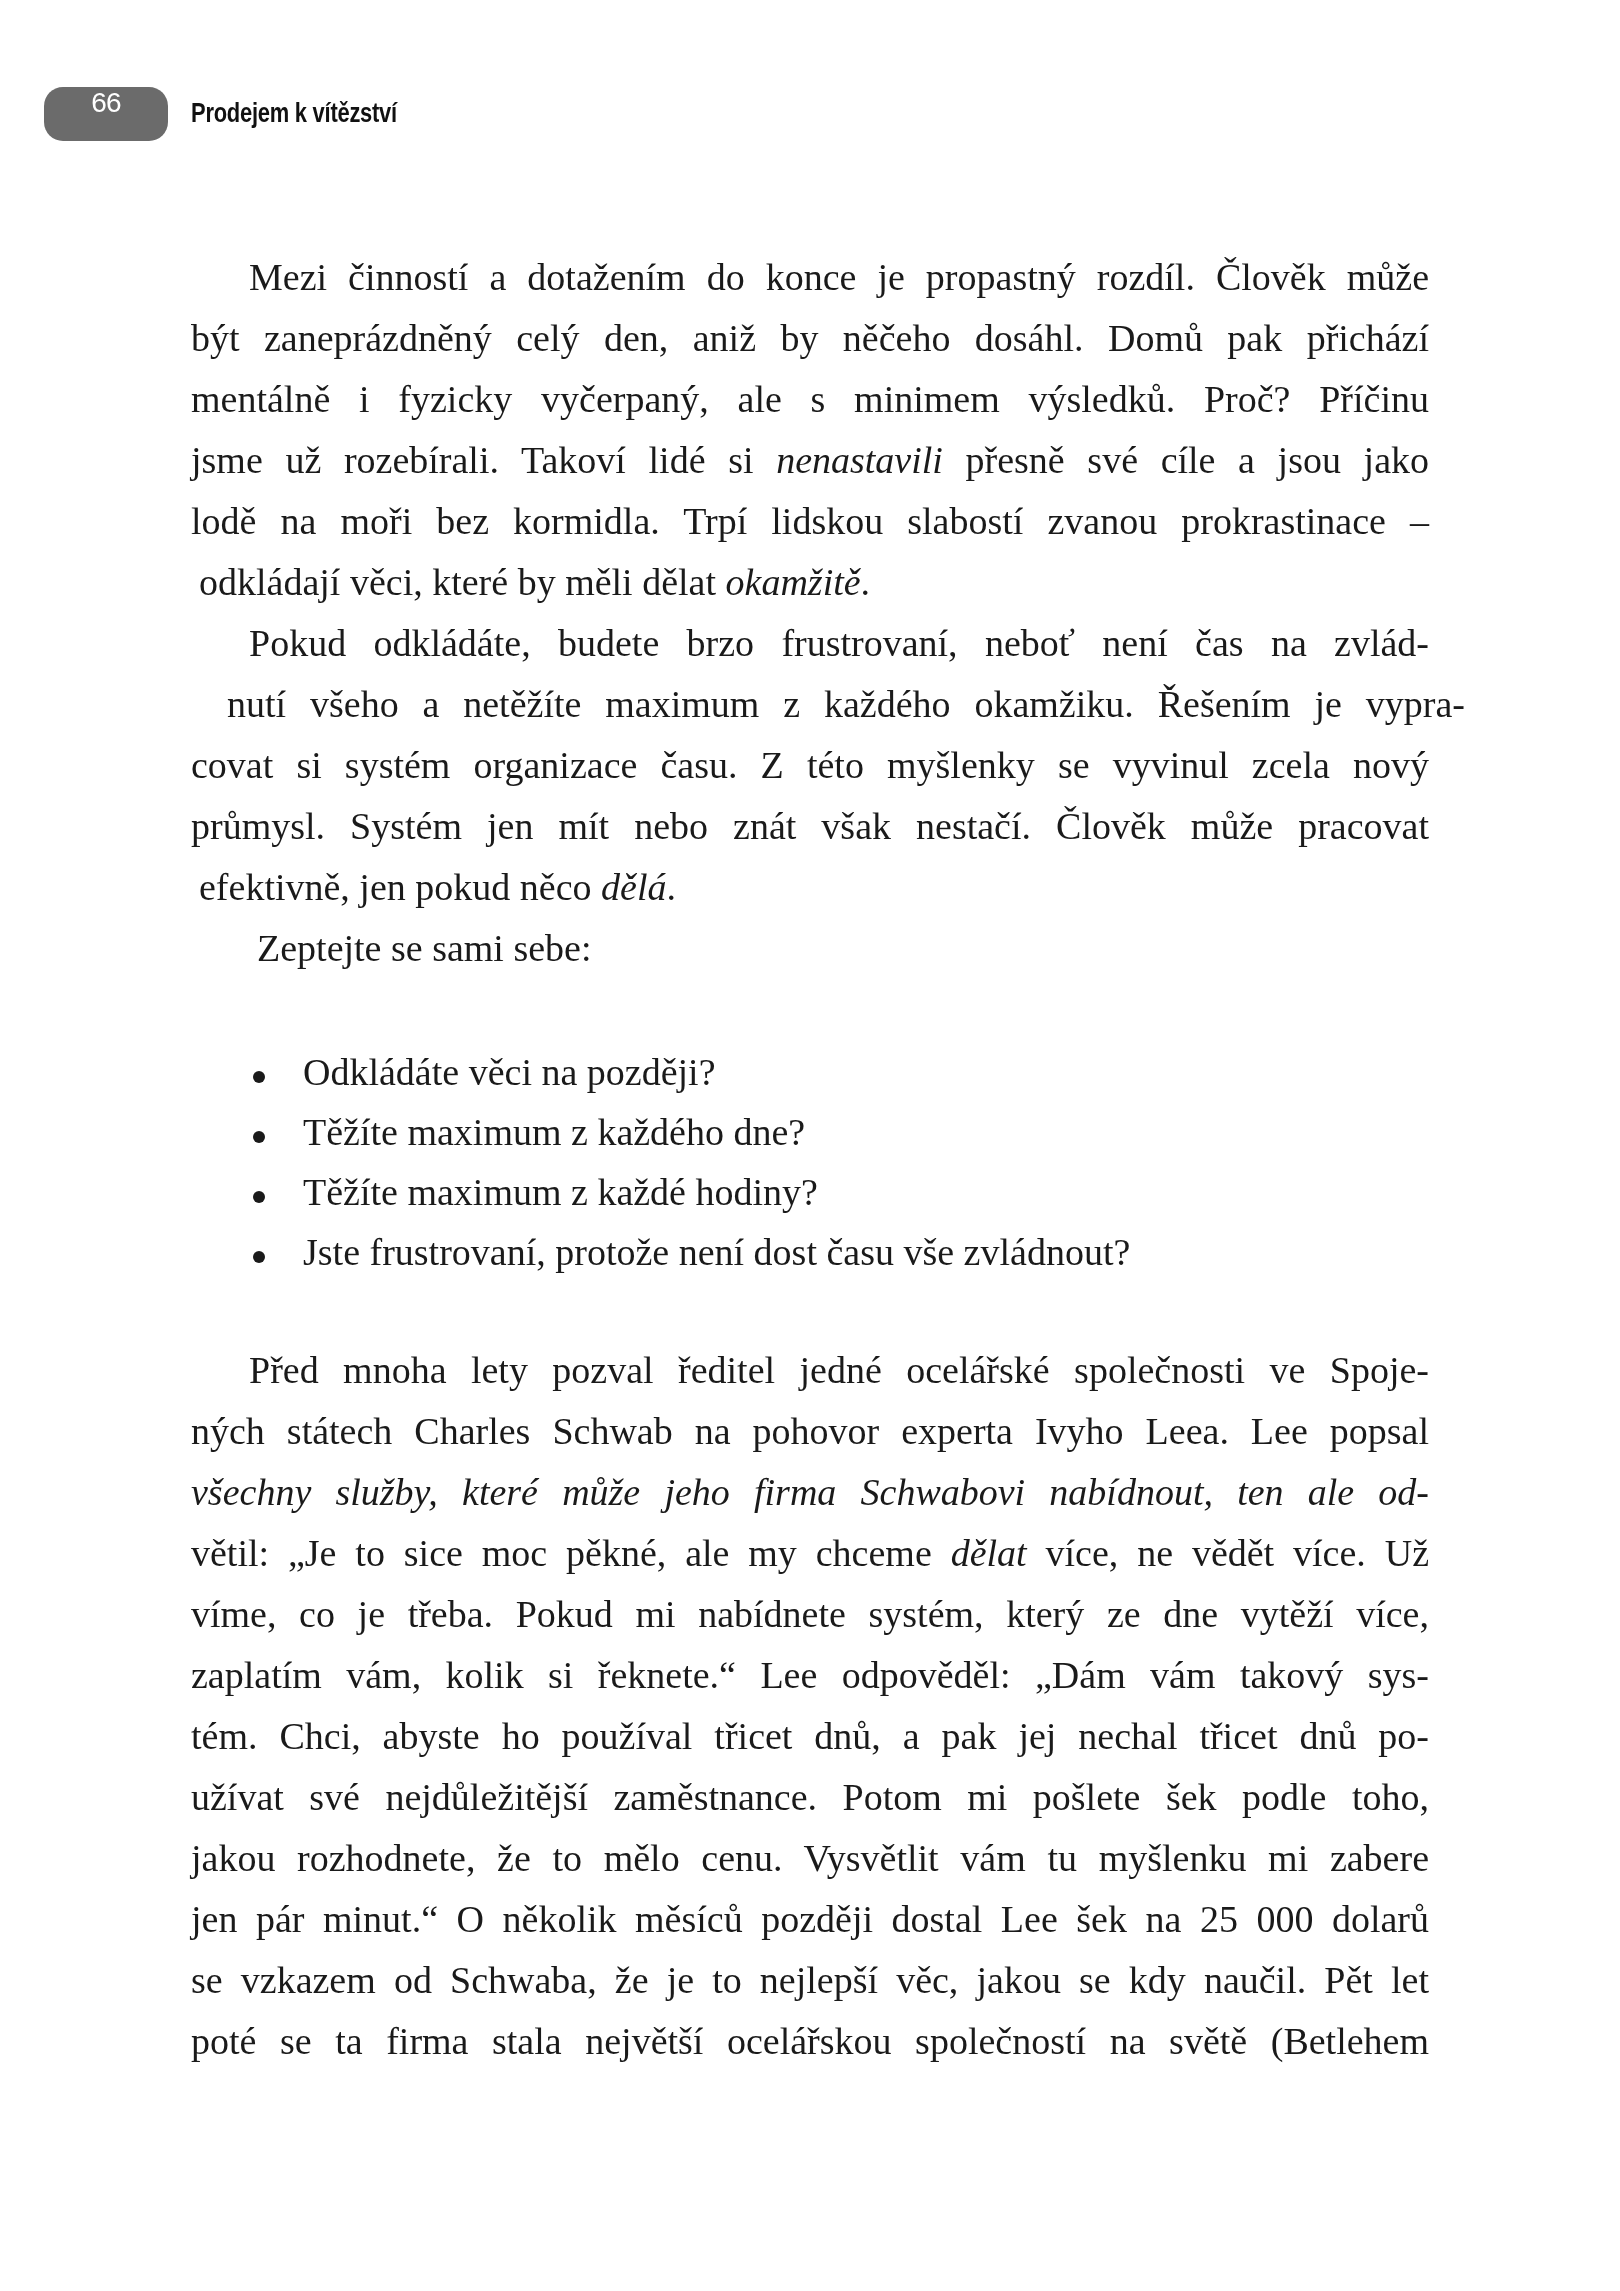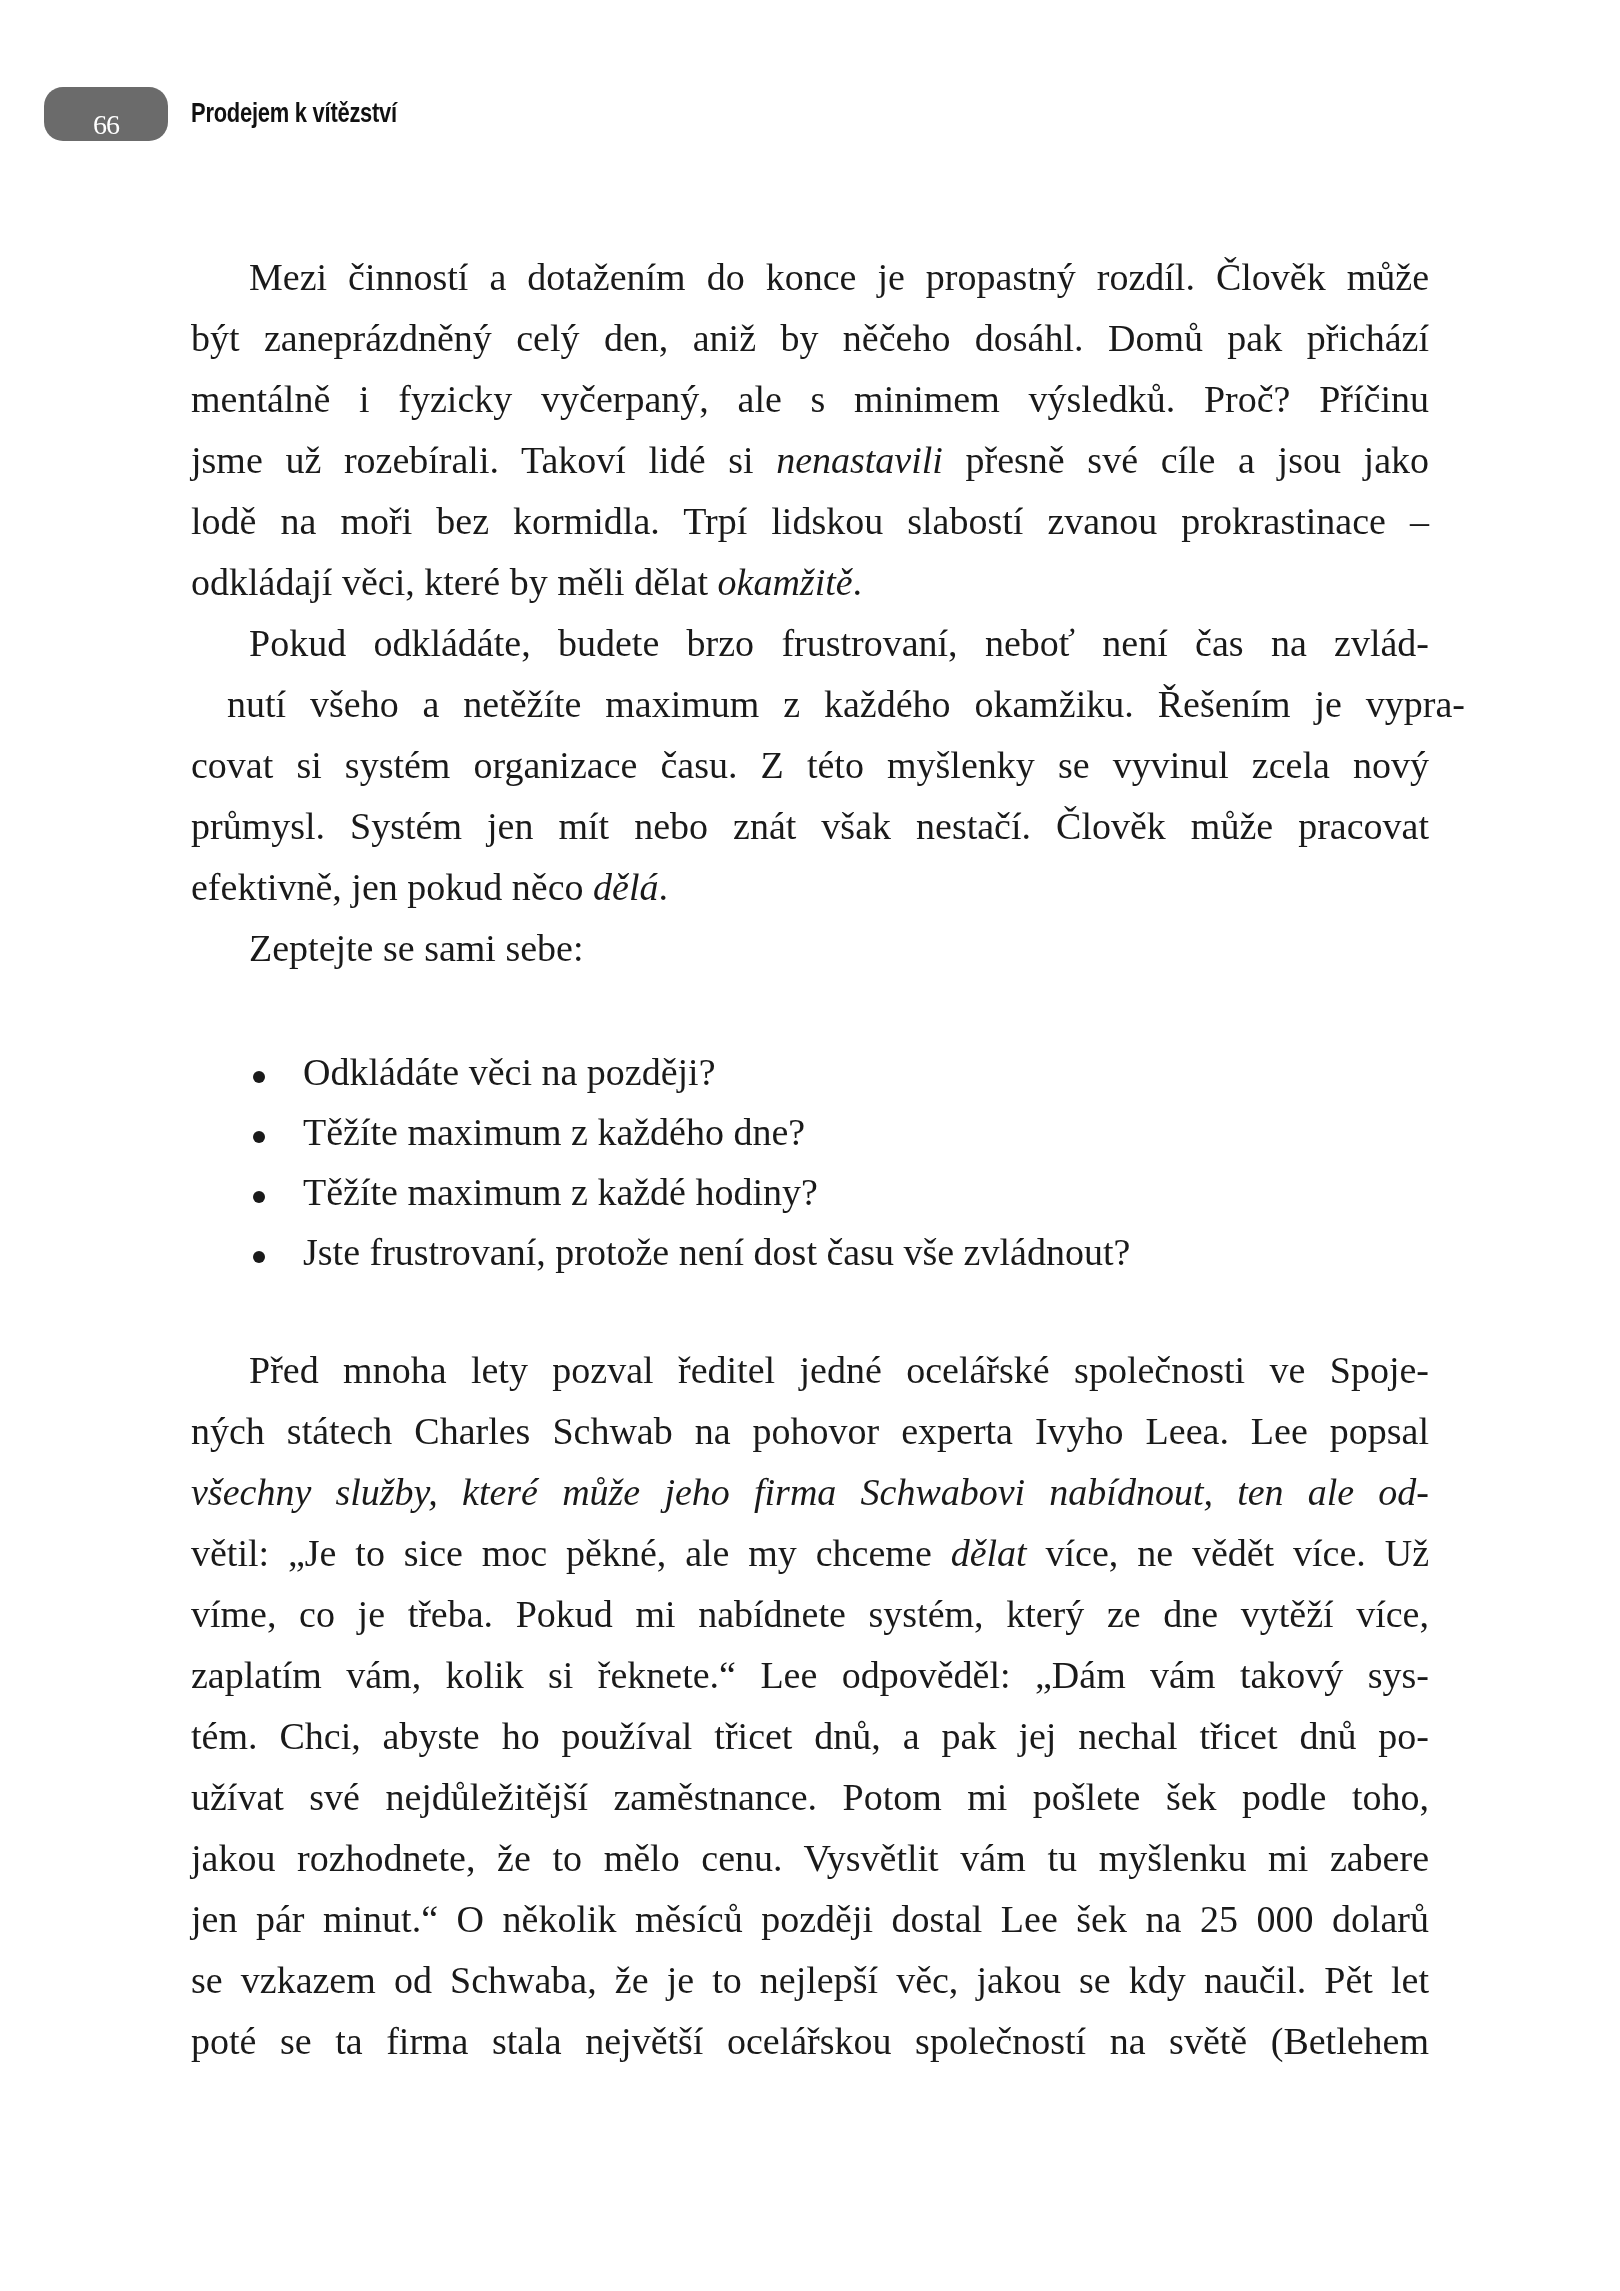--- a/index.html
+++ b/index.html
@@ -1,41 +1,41 @@
 <!DOCTYPE html>
 <html style="font-size:15px"><head>
 <meta charset="utf-8">
 <style>
   html, body { margin: 0; padding: 0; background: #ffffff; }
   body { width: 1620px; height: 2291px; position: relative; overflow: hidden; }
 
   .page-badge {
     position: absolute; left: 44px; top: 87px; width: 124px; height: 54px;
     background: #6b6b6b; border-radius: 19px;
-    color: #ffffff; font-family: Liberation Serif, serif; font-size: 28px;
-    display: flex; align-items: flex-end; justify-content: center; letter-spacing: -0.9px;
+    color: #ffffff; font-family: Liberation Sans, sans-serif; font-size: 28px;
+    display: flex; align-items: flex-start; justify-content: center; letter-spacing: -0.9px;
   }
   .running-title {
     position: absolute; left: 191px; top: 97px; height: 38px;
     font-family: "Liberation Sans", sans-serif; font-weight: bold; font-size: 27.4px;
     color: #111111; transform: scaleX(0.8); transform-origin: left center;
     white-space: nowrap; letter-spacing: -0.3px;
   }
 
   .body-text {
     position: absolute; left: 191px; top: 0; width: 1238px;
     font-family: "Liberation Serif", serif; font-size: 38px; color: #1a1a1a;
   }
   .line {
     position: absolute; left: 0; width: 1238px; height: 47px;
     line-height: 47px; white-space: nowrap;
     text-align: justify; text-align-last: justify;
   }
   .line.indent { left: 58px; width: 1180px; }
-  .line.last { text-align-last: left; }
+  .line.last { text-align-last: left; margin-left: 8px; }
   .line i { font-style: italic; }
 
   .bullet-item {
     position: absolute; left: 0; height: 47px; line-height: 47px; white-space: nowrap;
   }
   .bullet-dot {
     position: absolute; left: 62px; top: 22px; width: 12.3px; height: 12.3px;
     border-radius: 50%; background: #1a1a1a;
   }
   .bullet-text { position: absolute; left: 112px; top: 0; }

